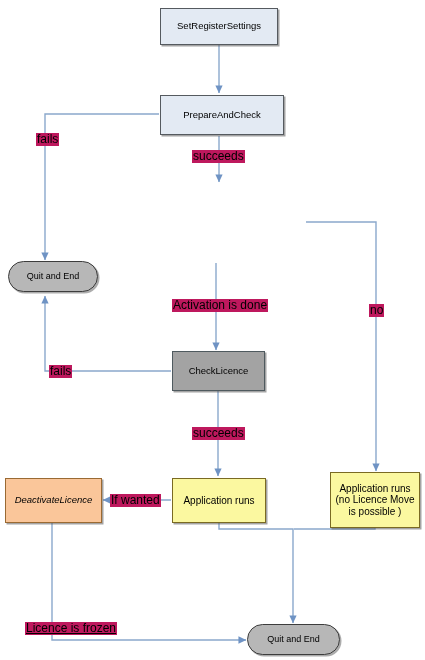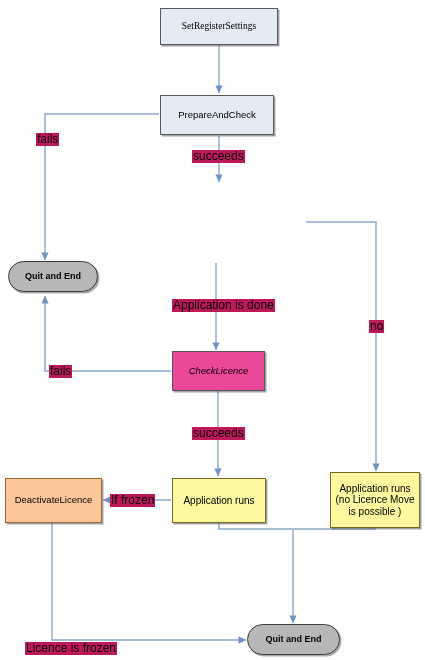--- a/index.html
+++ b/index.html
@@ -43,42 +43,40 @@
   .box {
     border: 1px solid #4d4d4d;
     box-shadow: 1.5px 1.5px 0 rgba(90,90,90,0.55);
   }
   .box-process {
     background: #e3eaf3;
     border-color: #555a5f;
     font-size: 9.5px;
   }
   .box-check {
-    background: #ec4899;
+    background: #a3a3a3;
     border-color: #4f5a5f;
     font-size: 9.5px;
-    font-style: italic;
   }
   .box-run {
     background: #fbf8a0;
     border-color: #7a6a23;
     font-size: 10px;
   }
   .box-deact {
     background: #fac69a;
     border-color: #9a6a33;
     font-size: 9.5px;
   }
   .terminator {
     background: #b7b7b7;
     border: 1px solid #3d3d3d;
     border-radius: 16px;
     font-size: 9px;
     box-shadow: 1.5px 1.5px 0 rgba(90,90,90,0.5);
-    font-weight: bold;
   }
   .diamond-wrap {
     position: absolute;
     z-index: 5;
   }
   .diamond-wrap svg {
     position: absolute;
     left: 0;
     top: 0;
   }
@@ -140,38 +138,38 @@
       <path d="M171,500 L103,500"></path>
 
       <path d="M219,523 L219,529 L293,529 L293,623"></path>
 
       <path d="M375,528 L375,529 L294,529" marker-end="none"></path>
 
       <path d="M52,523 L52,640 L246,640"></path>
     </g>
   </svg>
 
-  <div class="node box box-process" style="left:160px; top:8px; width:118px; height:37px;font-family:Liberation Serif, serif;">
+  <div class="node box box-process" style="left:160px; top:8px; width:118px; height:37px;">
     <span class="node-label">SetRegisterSettings</span>
   </div>
 
-  <div class="node box box-process" style="left:160px; top:95px; width:114px; height:40px;">
+  <div class="node box box-process" style="left:160px; top:95px; width:124px; height:40px;">
     <span class="node-label">PrepareAndCheck</span>
   </div>
 
 
   <div class="node terminator" style="left:8px; top:261px; width:90px; height:31px;">
     <span class="node-label">Quit and End</span>
   </div>
 
   <div class="node box box-check" style="left:172px; top:351px; width:93px; height:40px;">
     <span class="node-label">CheckLicence</span>
   </div>
 
-  <div class="node box box-deact" style="left:5px; top:478px; width:97px; height:45px;">
+  <div class="node box box-deact" style="left:5px; top:478px; width:97px; height:45px;font-style:italic;">
     <span class="node-label">DeactivateLicence</span>
   </div>
 
   <div class="node box box-run" style="left:172px; top:478px; width:94px; height:45px;">
     <span class="node-label">Application runs</span>
   </div>
 
   <div class="node box box-run" style="left:330px; top:472px; width:90px; height:56px;">
     <span class="node-label">Application runs
 (no Licence Move
@@ -179,25 +177,25 @@
   </div>
 
   <div class="node terminator" style="left:247px; top:624px; width:93px; height:31px;">
     <span class="node-label">Quit and End</span>
   </div>
 
   <div class="edge-label" style="left:36px; top:133px;">fails</div>
 
   <div class="edge-label" style="left:192px; top:150px;">succeeds</div>
 
-  <div class="edge-label" style="left:172px; top:299px;">Application is done</div>
-
-  <div class="edge-label" style="left:369px; top:320px;">no</div>
+  <div class="edge-label" style="left:172px; top:299px;">Activation is done</div>
+
+  <div class="edge-label" style="left:369px; top:304px;">no</div>
 
   <div class="edge-label" style="left:49px; top:365px;">fails</div>
 
   <div class="edge-label" style="left:192px; top:427px;">succeeds</div>
 
-  <div class="edge-label" style="left:110px; top:494px;">If frozen</div>
-
-  <div class="edge-label" style="left:25px; top:642px;">Licence is frozen</div>
+  <div class="edge-label" style="left:110px; top:494px;">If wanted</div>
+
+  <div class="edge-label" style="left:25px; top:622px;text-decoration:underline;">Licence is frozen</div>
 
 </div>
 
 </body></html>

